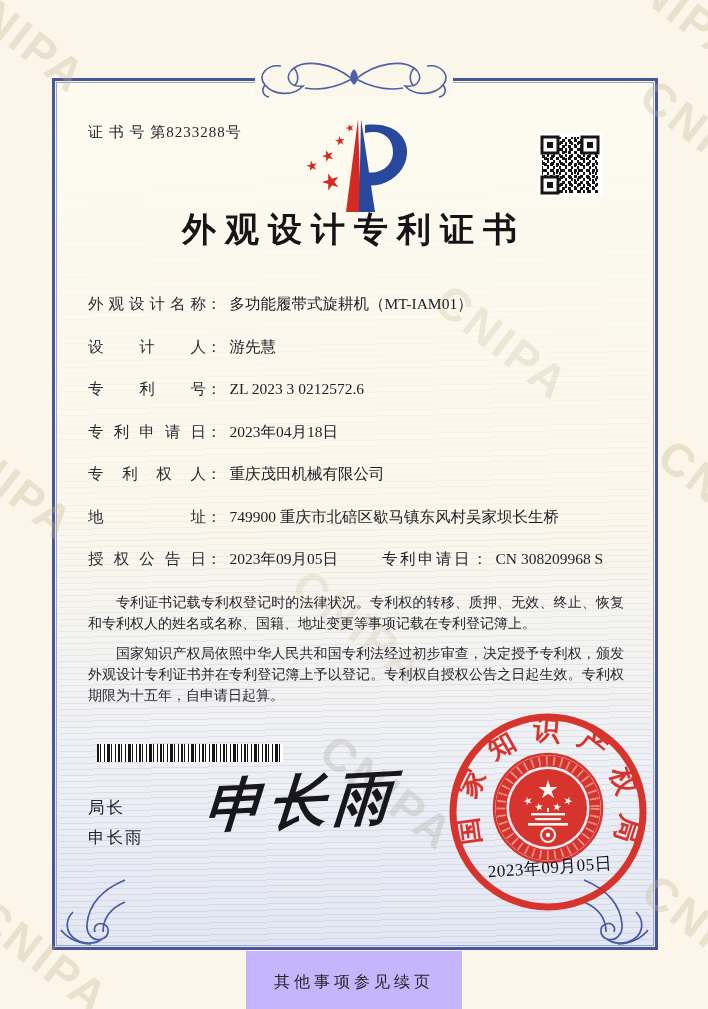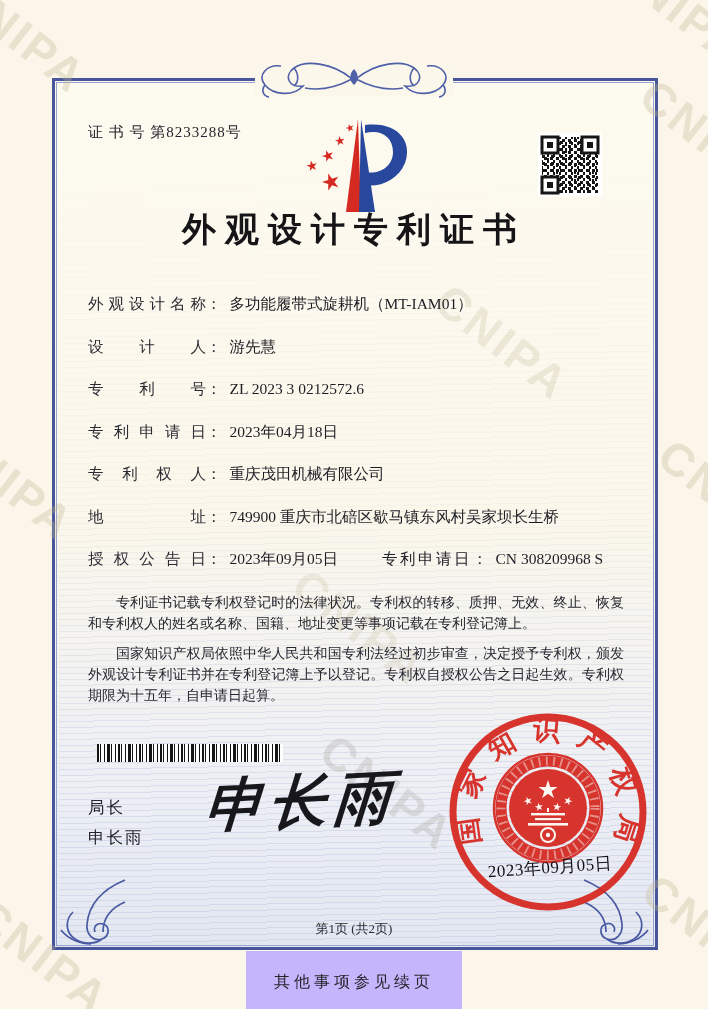--- a/index.html
+++ b/index.html
@@ -263,15 +263,14 @@
           <rect x="-20" y="15" width="40" height="2.6"></rect>
           <rect x="-1" y="0" width="2" height="4"></rect>
         </g>
         <circle cx="0" cy="27" r="7" fill="none" stroke="#fdf8f0" stroke-width="2"></circle>
         <circle cx="0" cy="27" r="2.2" fill="#fdf8f0"></circle>
       </g>
     </g>
   </svg>
   <div class="seal-date">2023年09月05日</div>
 
-  <div class="page-info">第1页 (共2页)</div>
   <div class="footer-note">其他事项参见续页</div>
 </div>
 
 </body></html>

